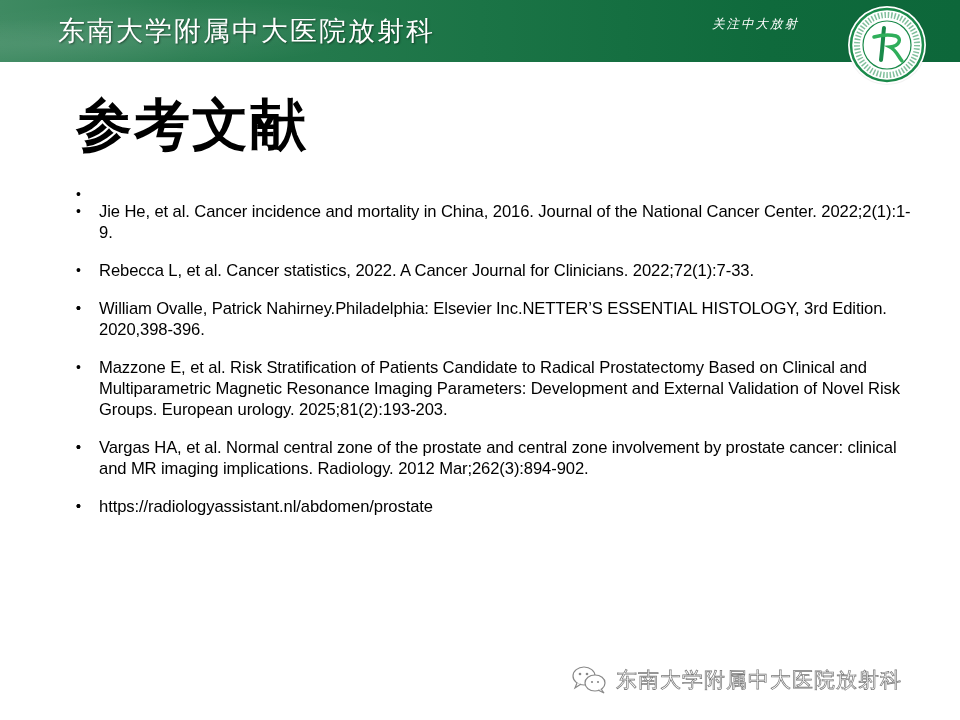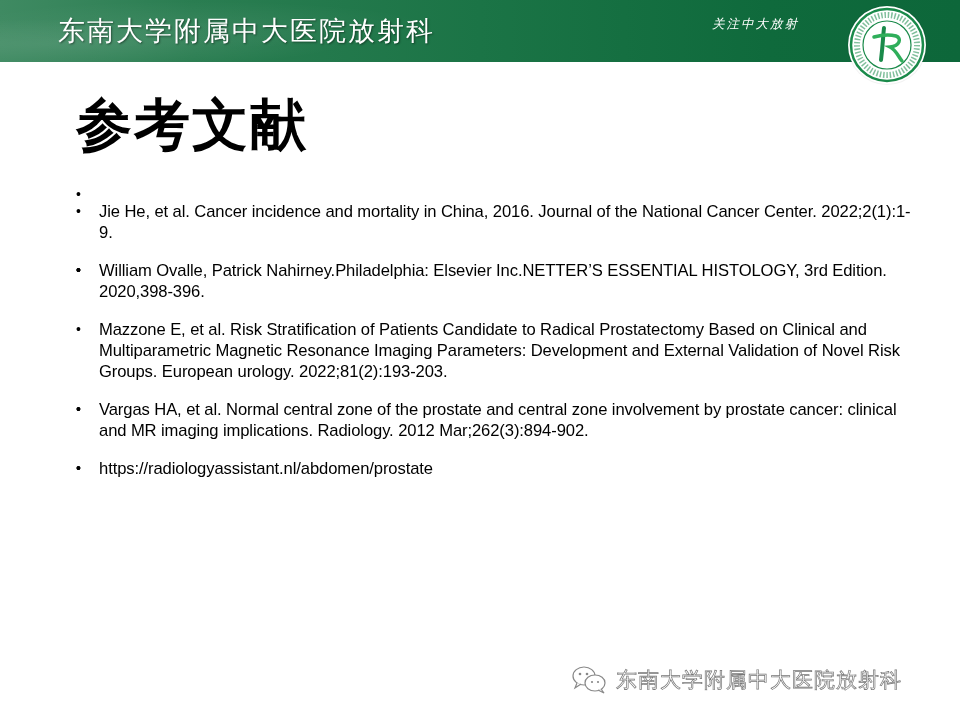--- a/index.html
+++ b/index.html
@@ -85,24 +85,24 @@
     <path d="M36 22 C35 30, 35 38, 33 54" stroke="#1a8a4a" stroke-width="4" fill="none" stroke-linecap="round"></path>
     <path d="M26 31 C33 29, 41 28, 48 30 C54 32, 52 40, 42 41 C48 44, 50 50, 54 55" stroke="#2fae5a" stroke-width="3.5" fill="none" stroke-linecap="round"></path>
   </svg>
 </div>
 
 <div class="page-title">参考文献</div>
 
 <ul class="refs">
   <li class="ref"><span class="bullet">•</span></li>
   <li class="ref"><span class="bullet">•</span><span>Jie He, et al. Cancer incidence and mortality in China, 2016. Journal of the National Cancer Center. 2022;2(1):1-9.</span></li>
-  <li class="ref"><span class="bullet">•</span></li>
+  <li class="ref"><span class="bullet">•</span><span>Rebecca L, et al. Cancer statistics, 2022. A Cancer Journal for Clinicians. 2022;72(1):7-33.</span></li>
   <li class="ref"><span class="bullet">•</span></li>
   <li class="ref"><span class="bullet">•</span><span>William Ovalle, Patrick Nahirney.Philadelphia: Elsevier Inc.NETTER’S ESSENTIAL HISTOLOGY, 3rd Edition. 2020,398-396.</span></li>
-  <li class="ref"><span class="bullet">•</span><span>Mazzone E, et al. Risk Stratification of Patients Candidate to Radical Prostatectomy Based on Clinical and Multiparametric Magnetic Resonance Imaging Parameters: Development and External Validation of Novel Risk Groups. European urology. 2022;81(2):193-203.</span></li>
+  <li class="ref"><span class="bullet">•</span><span>Mazzone E, et al. Risk Stratification of Patients Candidate to Radical Prostatectomy Based on Clinical and Multiparametric Magnetic Resonance Imaging Parameters: Development and External Validation of Novel Risk Groups. European urology. 2025;81(2):193-203.</span></li>
   <li class="ref"><span class="bullet">•</span></li>
   <li class="ref"><span class="bullet">•</span><span>Vargas HA, et al. Normal central zone of the prostate and central zone involvement by prostate cancer: clinical and MR imaging implications. Radiology. 2012 Mar;262(3):894-902.</span></li>
   <li class="ref"><span class="bullet">•</span></li>
   <li class="ref"><span class="bullet">•</span><span>https://radiologyassistant.nl/abdomen/prostate</span></li>
 </ul>
 
 <div class="watermark">
   <svg width="40" height="32" viewBox="0 0 40 32">
     <ellipse cx="14" cy="12" rx="11" ry="9" fill="#fff" stroke="#888" stroke-width="1.2"></ellipse>
     <path d="M7 19 L5 24 L11 20" fill="#fff" stroke="#888" stroke-width="1.2"></path>

